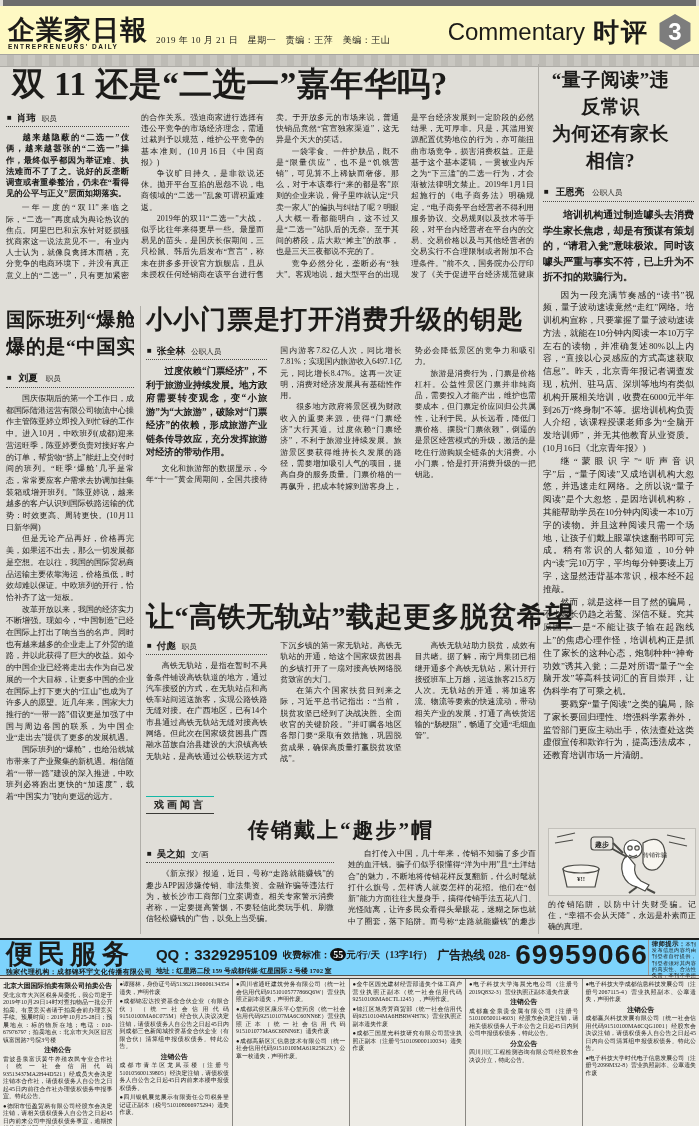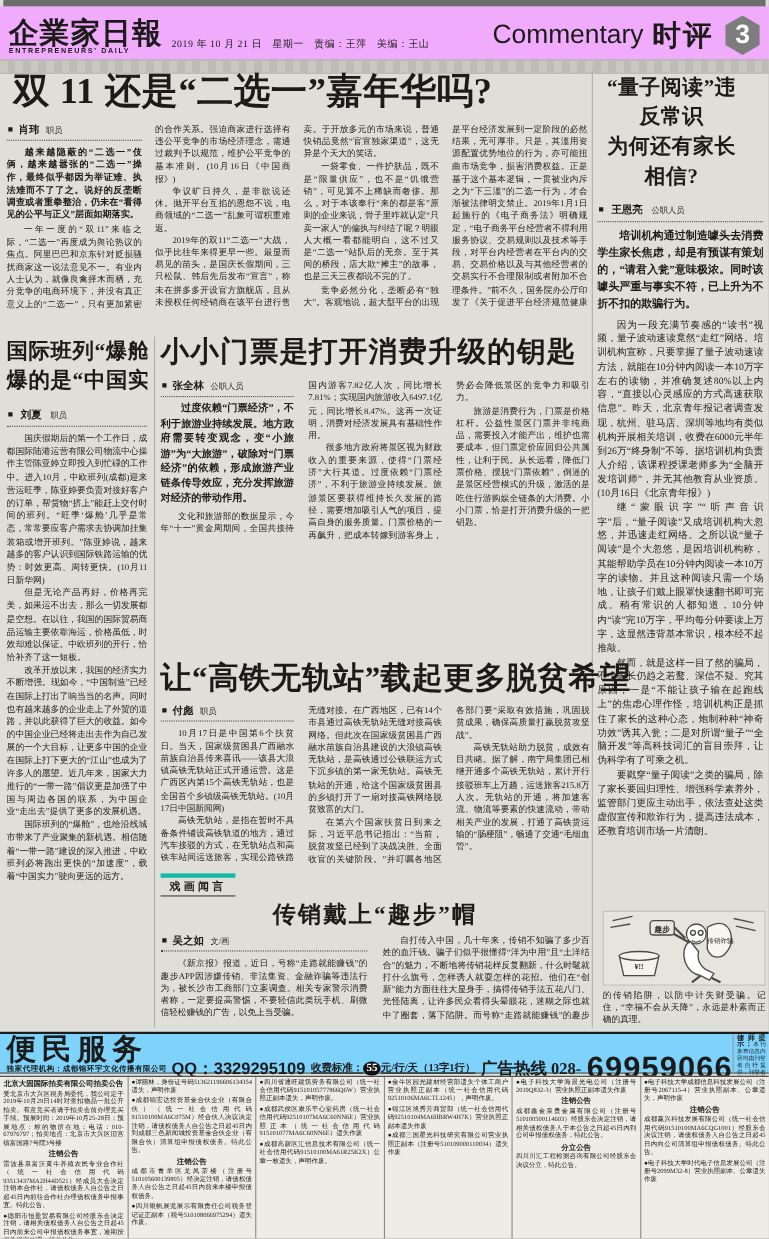--- a/index.html
+++ b/index.html
@@ -1,20 +1,20 @@
 <!DOCTYPE html>
 <html><head>
 <meta charset="utf-8">
 <style>
   html,body{margin:0;padding:0;}
   body{background:#9a9894;font-family:"Liberation Serif","DejaVu Serif",serif;}
   .page{position:relative;width:699px;height:1126px;margin:0 auto;background:#e0ded8;overflow:hidden;color:#1c1b19;}
   .topbar{position:absolute;left:3px;top:0;width:693px;height:6px;background:#6d6d6d;}
   
-  .header{position:absolute;left:0;top:6px;width:699px;height:48px;background:#f0abfc;display:flex;align-items:flex-end;justify-content:space-between;box-sizing:border-box;padding:2px 6px 4px 8px;}
+  .header{position:absolute;left:0;top:6px;width:699px;height:48px;background:#fef9c3;display:flex;align-items:flex-end;justify-content:space-between;box-sizing:border-box;padding:2px 6px 4px 8px;}
   .mast{display:flex;align-items:flex-end;gap:8px;}
   .mast-title{font-size:27px;font-weight:bold;letter-spacing:1px;line-height:26px;font-family:"Liberation Serif",serif;}
   .mast-sub{font-size:6.5px;font-weight:bold;letter-spacing:1.5px;font-family:"Liberation Sans","DejaVu Sans",sans-serif;}
   .dateline{font-size:9px;padding-bottom:3px;letter-spacing:.5px;text-align:right;}
   .sect{display:flex;align-items:center;gap:8px;}
   .sect-en{font-size:24px;font-family:"Liberation Sans","DejaVu Sans",sans-serif;font-weight:500;}
   .sect-cn{font-size:26px;font-weight:900;letter-spacing:2px;}
   .pagebadge{width:36px;height:36px;background:#7d7d7d;color:#fff;font-size:24px;font-weight:900;display:flex;align-items:center;justify-content:center;clip-path:polygon(50% 0,93% 25%,93% 75%,50% 100%,7% 75%,7% 25%);font-family:"Liberation Sans",sans-serif;}
   .rulestrip{position:absolute;left:0;top:54px;width:699px;height:11px;background:repeating-linear-gradient(90deg,#c9c7c1 0 7px,#bdbbb5 7px 14px);border-top:1px solid #a7a5a0;border-bottom:1px solid #aeaca7;}
   
@@ -43,37 +43,37 @@
   .art-tickets{position:absolute;left:146px;top:304px;width:390px;height:284px;}
   .art-tickets h2{margin:0 0 9px 0;font-size:26px;line-height:32px;font-weight:900;letter-spacing:1px;white-space:nowrap;}
   .cols3{column-count:3;column-gap:13px;height:222px;overflow:hidden;font-size:7.9px;line-height:11.3px;}
   .cols3 .lead{font-size:9.3px;line-height:13.5px;}
   
   .art-rail{position:absolute;left:146px;top:590px;width:390px;height:250px;}
   .art-rail h2{margin:12px 0 8px 0;font-size:28px;line-height:30px;font-weight:900;letter-spacing:.5px;white-space:nowrap;}
   .cols3b{column-count:3;column-gap:13px;height:192px;overflow:hidden;font-size:7.9px;line-height:11.3px;}
   
   .art-cartoon{position:absolute;left:146px;top:794px;width:390px;height:142px;}
-  .kicker{display:inline-block;border-top:4px solid #14b8a6;border-bottom:1px solid #3a3a36;font-size:10px;font-weight:bold;letter-spacing:3px;padding:1px 8px;margin:0 0 3px 0;}
+  .kicker{display:inline-block;border-top:1px solid #14b8a6;border-bottom:1px solid #3a3a36;font-size:10px;font-weight:bold;letter-spacing:3px;padding:1px 8px;margin:0 0 3px 0;}
   .art-cartoon h2{margin:0 0 5px 0;font-size:21px;line-height:26px;font-weight:900;letter-spacing:2px;text-align:center;}
   .cols2{column-count:2;column-gap:14px;height:82px;overflow:hidden;font-size:7.9px;line-height:11.3px;}
   .cartoon-fig{position:absolute;left:548px;top:828px;width:148px;height:108px;}
   .cartoon-fig svg{display:block;background:#e6e4de;border:1px solid #c2c0ba;}
   .cartoon-caption{font-size:7.9px;line-height:11px;text-align:justify;margin-top:3px;}
   
   .services{position:absolute;left:0;top:938px;width:699px;height:38px;background:#7dd3fc;border-top:2px solid #1d1d1b;border-bottom:1px solid #55534f;box-sizing:border-box;display:flex;align-items:stretch;}
   .svc-left{padding:1px 4px 0 6px;}
   .svc-title{font-size:27px;font-weight:900;letter-spacing:5px;line-height:26px;white-space:nowrap;}
   .svc-agency{font-size:6.8px;font-weight:bold;letter-spacing:.5px;white-space:nowrap;}
-  .svc-mid{flex:1;padding-top:18px;}
+  .svc-mid{flex:1;padding-top:2px;}
   .svc-line1{display:flex;align-items:center;gap:5px;white-space:nowrap;}
   .svc-qq{font-size:15px;font-weight:900;font-family:"Liberation Sans",sans-serif;}
-  .svc-fee{font-size:9.5px;font-weight:bold;text-decoration:underline;}
+  .svc-fee{font-size:9.5px;font-weight:bold;}
   .fee-badge{display:inline-block;background:#111;color:#fff;border-radius:50%;font-size:10px;font-weight:900;padding:0 3px;line-height:13px;}
-  .svc-hot{font-size:15px;font-weight:bold;font-family:Liberation Serif, serif;}
+  .svc-hot{font-size:12px;font-weight:bold;font-family:Liberation Serif, serif;}
   .svc-hotnum{font-size:28px;font-weight:900;line-height:26px;font-family:"Liberation Sans",sans-serif;letter-spacing:1px;}
   .svc-addr{font-size:6.8px;font-weight:bold;margin-top:-2px;white-space:nowrap;}
   .svc-note{width:96px;border-left:1px solid #999;padding:1px 3px;font-size:5.2px;line-height:6.2px;text-align:justify;}
   .svc-note b{font-size:6.5px;}
   
   .classifieds{position:absolute;left:0;top:978px;width:699px;height:148px;background:#eeece6;display:grid;grid-template-columns:repeat(6,1fr);border-top:1px solid #44423e;}
   .cl-col{border-right:1px solid #8a8883;padding:2px 3px;font-size:5.9px;line-height:7.5px;text-align:justify;overflow:hidden;}
   .cl-col:last-child{border-right:none;}
   .cl-item{margin:0 0 2px 0;}
   .cl-h{text-align:center;font-weight:bold;font-size:6.8px;margin:1px 0 2px 0;}
@@ -168,21 +168,20 @@
   </div>
 
   <div class="art-rail">
     <h2>让“高铁无轨站”载起更多脱贫希望</h2>
     <div class="cols3b">
       <div class="byline">
         <span class="bmark">■</span>
         <span class="bname">付彪</span>
         <span class="brole">职员</span>
       </div>
-      <p class="p">10月17日是中国第6个扶贫日。当天，国家级贫困县广西融水苗族自治县传来喜讯——该县大浪镇高铁无轨站正式开通运营。这是广西区内第15个高铁无轨站，也是全国首个乡镇级高铁无轨站。(10月17日中国新闻网)</p>
       <p class="p">高铁无轨站，是指在暂时不具备条件铺设高铁轨道的地方，通过汽车接驳的方式，在无轨站点和高铁车站间运送旅客，实现公路铁路无缝对接。在广西地区，已有14个市县通过高铁无轨站无缝对接高铁网络。但此次在国家级贫困县广西融水苗族自治县建设的大浪镇高铁无轨站，是高铁通过公铁联运方式下沉乡镇的第一家无轨站。高铁无轨站的开通，给这个国家级贫困县的乡镇打开了一扇对接高铁网络脱贫致富的大门。</p>
       <p class="p">在第六个国家扶贫日到来之际，习近平总书记指出：“当前，脱贫攻坚已经到了决战决胜、全面收官的关键阶段。”并叮嘱各地区各部门要“采取有效措施，巩固脱贫成果，确保高质量打赢脱贫攻坚战”。</p>
       <p class="p">高铁无轨站助力脱贫，成效有目共睹。据了解，南宁局集团已相继开通多个高铁无轨站，累计开行接驳班车上万趟，运送旅客215.8万人次。无轨站的开通，将加速客流、物流等要素的快速流动，带动相关产业的发展，打通了高铁货运输的“肠梗阻”，畅通了交通“毛细血管”。</p>
     </div>
   </div>
 
   <div class="art-cartoon">
     <div class="kicker">戏画闻言</div>
     <h2>传销戴上“趣步”帽</h2>
     <div class="cols2">

